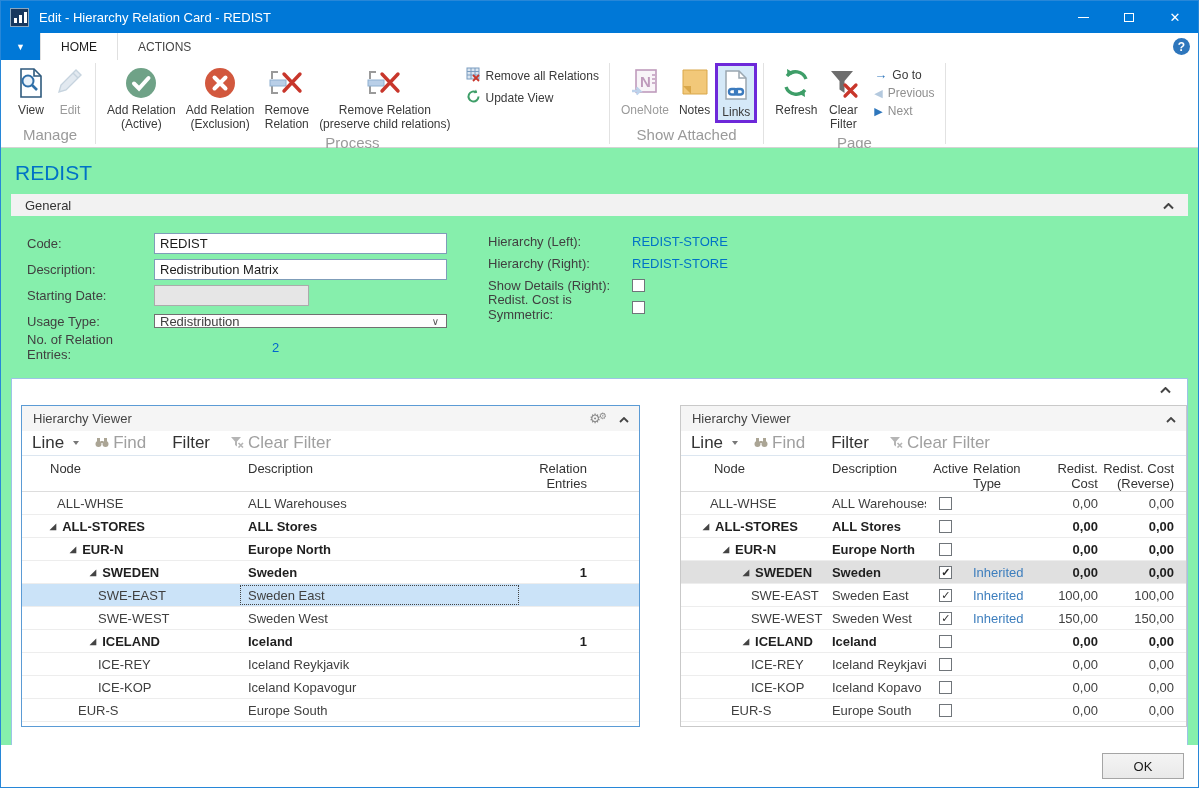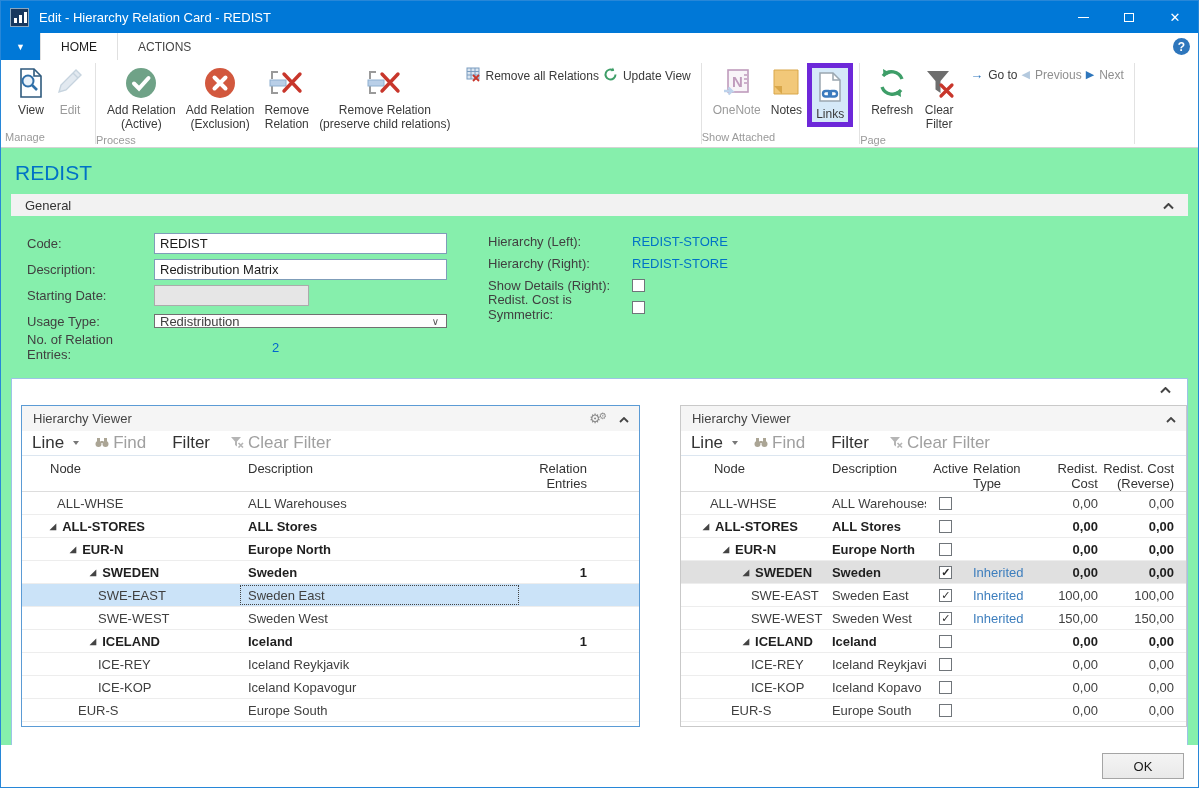--- a/index.html
+++ b/index.html
@@ -23,28 +23,28 @@
   .tabrow { height:27px; background:#fff; display:flex; align-items:stretch; flex-shrink:0; }
   .app-menu { width:39px; background:#0078d7; color:#fff; display:flex; align-items:center; justify-content:center; font-size:9px; flex-shrink:0; }
   .tab { padding:0 20px; display:flex; align-items:center; font-size:12px; color:#444; }
   .tab.active { color:#1a1a1a; border-left:1px solid #e0e0e0; border-right:1px solid #e0e0e0; }
   .help-btn { margin-left:auto; margin-right:8px; align-self:center; width:17px; height:17px; border-radius:50%; background:#2e76bc; color:#fff; font-size:12px; font-weight:bold; display:flex; align-items:center; justify-content:center; }
 
   
   .ribbon { height:88px; background:#fff; border-bottom:1px solid #d4d4d4; display:flex; flex-shrink:0; padding-left:4px; }
   .rgroup { display:flex; flex-direction:column; }
   .rgroup-body { flex:1; display:flex; align-items:flex-start; padding:3px 6px 0 6px; }
-  .rgroup-caption { font-size:11px; color:#9a9a9a; padding-bottom:4px; }
+  .rgroup-caption { text-align:center; font-size:15px; color:#9a9a9a; padding-bottom:4px; }
   .rsep { width:1px; background:#e2e2e2; margin:3px 0; flex-shrink:0; }
   .rbtn-lg { display:flex; flex-direction:column; align-items:center; padding:2px 5px; font-size:12px; color:#3a3a3a; line-height:1.2; text-align:center; }
   .rbtn-lg .icon32 { height:36px; display:flex; align-items:center; justify-content:center; margin-bottom:2px; }
   .rbtn-lg.disabled { color:#9b9b9b; }
   .rbtn-lg.disabled svg { opacity:.5; }
-  .rbtn-lg.highlight { background:#d5e9f8; border:5px solid #6d28d9; padding:1px 4px; }
-  .rstack { display:flex; flex-direction:row; padding:4px 4px 0 10px; gap:4px; }
+  .rbtn-lg.highlight { background:#d5e9f8; border:3px solid #6d28d9; padding:1px 4px; }
+  .rstack { display:flex; flex-direction:column; padding:4px 4px 0 10px; gap:4px; }
   .rbtn-sm { display:flex; align-items:center; gap:5px; font-size:12px; color:#3a3a3a; white-space:nowrap; }
   .rbtn-sm.dim { color:#8f8f8f; }
   .goto-arrow { color:#2e76bc; font-size:13px; }
   .tri-prev { color:#b4c9de; font-size:11px; }
   .tri-next { color:#2e76bc; font-size:11px; }
 
   
   .content { flex:1; background:#86efac; overflow:hidden; }
   .page-heading { color:#0072c6; font-size:21px; margin:13px 0 9px 14px; }
   .section-bar { margin:0 10px; height:22px; background:#f2f2f2; display:flex; align-items:center; font-size:13px; color:#333; padding:0 14px; }

